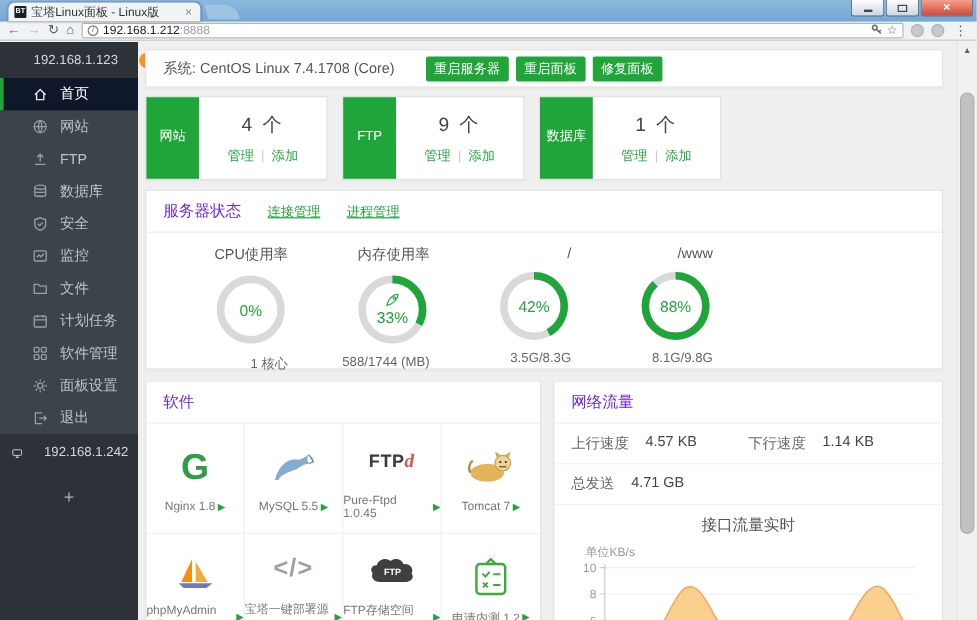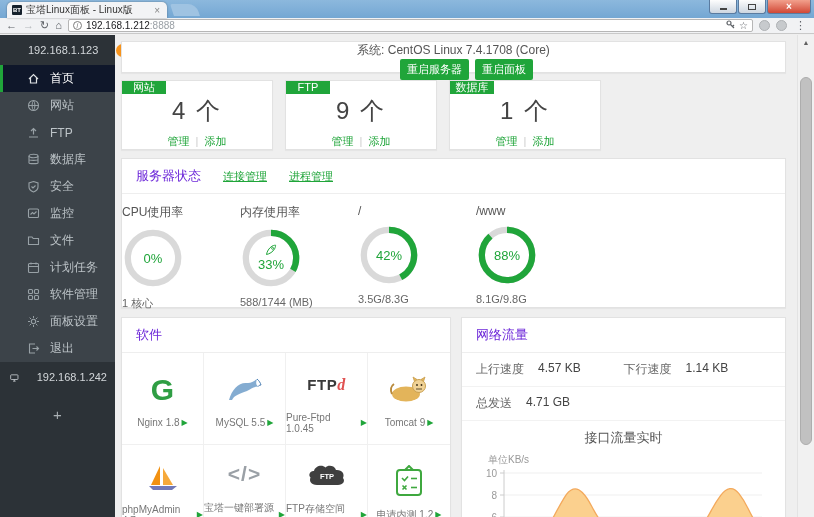--- a/index.html
+++ b/index.html
@@ -50,43 +50,43 @@
   .badge { background:#f7941d; color:#fff; font-size:9px; line-height:1; padding:2px 5px; border-radius:7px; }
   .menu { background:#3c4349; }
   .menu-item { height:27px; display:flex; align-items:center; padding-left:24px; gap:10px;
                font-size:12px; color:#bdc4c8; border-left:3px solid transparent; cursor:pointer;}
   .menu-item.active { background:#0f172a; border-left-color:#20a53a; color:#ffffff; }
   .menu-item svg { flex:0 0 auto; }
   .add-server { text-align:center; color:#aab0b4; font-size:15px; padding-top:14px; }
 
   
   .content { width:682px; padding:6px 11px 0 6px; }
-  .card { background:#fff; border:1px solid #e2e2e2; box-shadow:0 1px 1px rgba(0,0,0,.04);flex-direction:column; }
+  .card { background:#fff; border:1px solid #e2e2e2; box-shadow:0 1px 1px rgba(0,0,0,.04); }
 
   .infobar { height:32px; display:flex; align-items:center; padding:0 14px; font-size:12px; color:#555; }
   .uptime { margin-left:42px; }
   .btn-group { margin-left:26px; display:flex; gap:6px; }
   .gbtn { background:#20a53a; color:#fff; font-size:11px; padding:3px 7px; border-radius:2px; border:none; cursor:pointer;}
 
   .stats-row { display:flex; gap:12px; margin-top:7px; }
   .stat-card { width:152px; height:70px; display:flex; }
   .stat-tag { width:44px; background:#20a53a; color:#fff; font-size:11px; display:flex; align-items:center;
               justify-content:center; text-align:center; line-height:1.2; padding:0 3px;}
   .stat-body { flex:1; display:flex; flex-direction:column; align-items:center; justify-content:center; }
-  .stat-num { font-size:24px; color:#444; letter-spacing:2px;}
+  .stat-num { font-size:16px; color:#444; letter-spacing:2px;}
   .stat-links { margin-top:7px; font-size:11px; }
   .stat-links a { color:#20a53a; text-decoration:none; cursor:pointer;}
   .stat-sep { color:#ccc; margin:0 6px; }
 
   .status-card { margin-top:8px; height:150px; }
   .card-head { height:35px; display:flex; align-items:center; padding:0 14px; border-bottom:1px solid #eee; }
   .card-title { font-size:13px; color:#6d28d9; }
   .head-link { font-size:11px; color:#20a53a; margin-left:22px; text-decoration:underline; cursor:pointer;}
   .gauges { display:flex; padding-top:10px; }
-  .gauge { width:118px; display:flex; flex-direction:column; align-items:flex-start; }
+  .gauge { width:118px; display:flex; flex-direction:column; align-items:flex-end;padding-left:11px; }
   .g-title { font-size:12px; color:#555; margin-bottom:6px; }
   .g-wrap { position:relative; width:62px; height:62px; }
   .g-wrap svg.ring { position:absolute; left:0; top:0; }
   .g-center { position:absolute; inset:0; display:flex; flex-direction:column; align-items:center; justify-content:center; }
   .g-pct { font-size:13px; color:#20a53a; }
   .rocket { margin-bottom:1px; }
   .g-sub { font-size:11px; color:#666; margin-top:7px; }
 
   .bottom-row { display:flex; gap:10px; margin-top:9px; align-items:flex-start; }
   .soft-card { width:330px; height:300px; }
@@ -262,20 +262,21 @@
       <div class="add-server">+</div>
     </aside>
 
     <main class="content">
 
       <div class="card infobar">
         <span>系统: CentOS Linux 7.4.1708 (Core)</span>
         <span class="btn-group">
           <button class="gbtn">重启服务器</button>
           <button class="gbtn">重启面板</button>
+          <button class="gbtn">修复面板</button>
         </span>
       </div>
 
       <div class="stats-row">
         <div class="card stat-card">
           <div class="stat-tag">网站</div>
           <div class="stat-body">
             <div class="stat-num">4 个</div>
             <div class="stat-links"><a>管理</a><span class="stat-sep">|</span><a>添加</a></div>
           </div>
@@ -404,21 +405,21 @@
                     <ellipse cx="17" cy="18" rx="14" ry="7.5" fill="#e3b45a"></ellipse>
                     <path d="M3 18 C1 14 2 10 5 8" fill="none" stroke="#b98a3c" stroke-width="2"></path>
                     <circle cx="30" cy="10" r="6.5" fill="#f0d296" stroke="#c9a050" stroke-width="1"></circle>
                     <path d="M25.5 5.5 L24 1 L28 3.5 Z M34.5 5.5 L36 1 L32 3.5 Z" fill="#e3b45a" stroke="#c9a050" stroke-width="0.8"></path>
                     <circle cx="28" cy="9" r="0.9" fill="#3a2d17"></circle>
                     <circle cx="32.5" cy="9" r="0.9" fill="#3a2d17"></circle>
                     <path d="M27 13 H33" stroke="#3a2d17" stroke-width="0.8"></path>
                   </svg>
               </div>
               <div class="soft-label">
-                  <span>Tomcat 9</span>
+                  <span>Tomcat 7</span>
                   <span class="play">▶</span>
                 </div>
             </div>
             <div class="soft-cell">
               <div class="soft-ic">
                 <svg width="40" height="28" viewBox="0 0 40 28">
                     <polygon points="17,22 17,3 8,22" fill="#f29111"></polygon>
                     <polygon points="20,22 20,5 30,22" fill="#f6a93b"></polygon>
                     <polygon points="6,23 34,23 29,27 10,27" fill="#7179b8"></polygon>
                   </svg>

